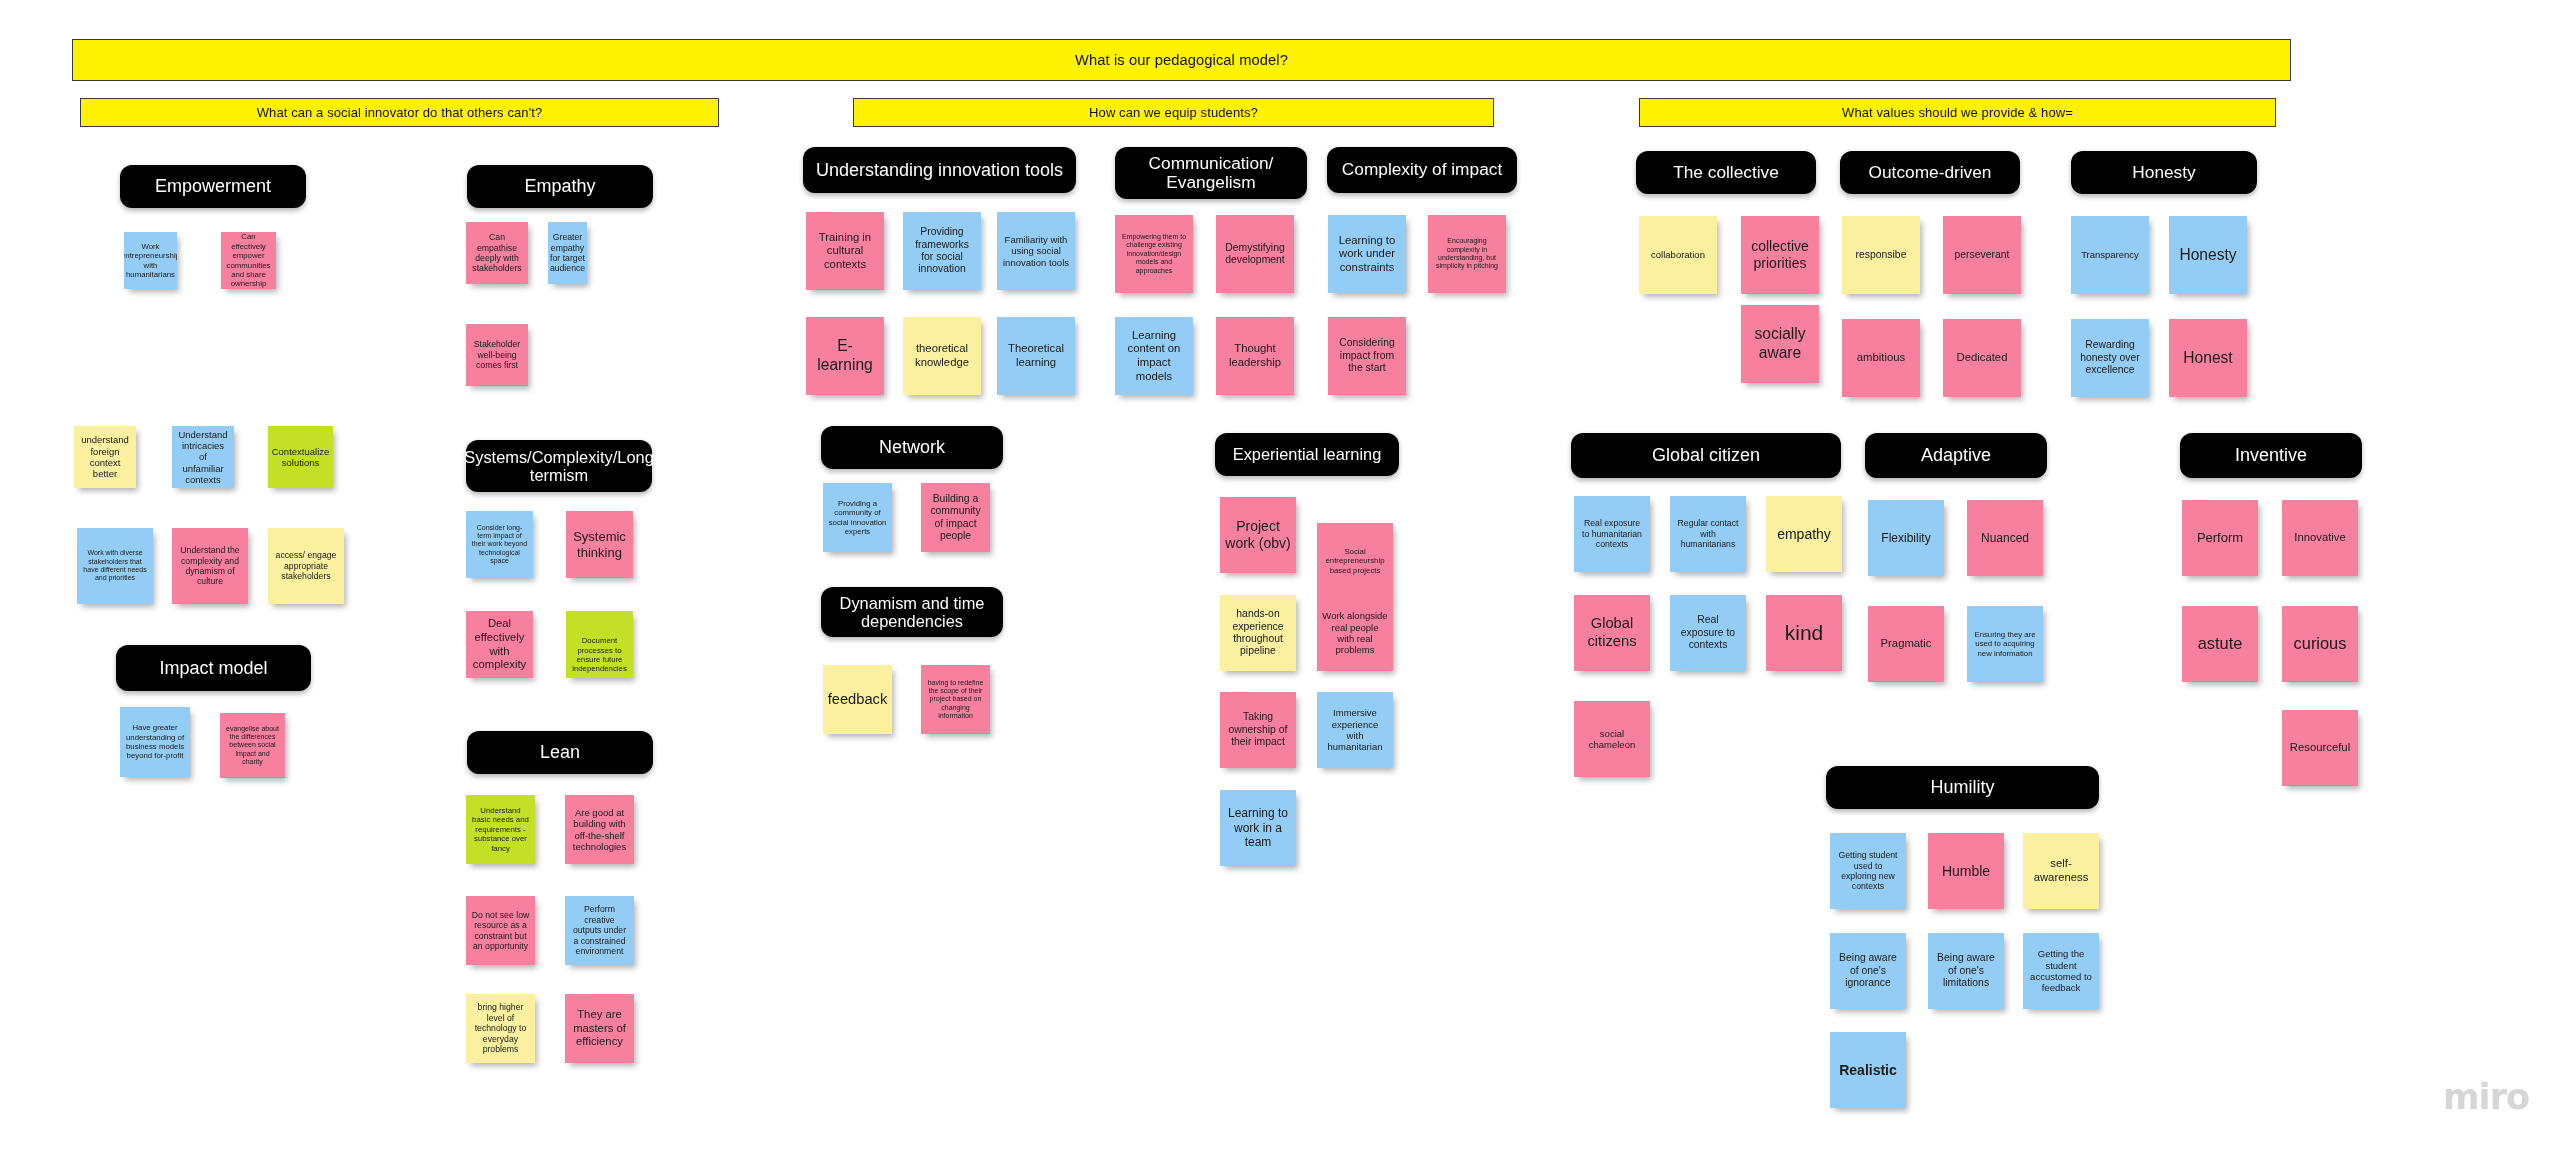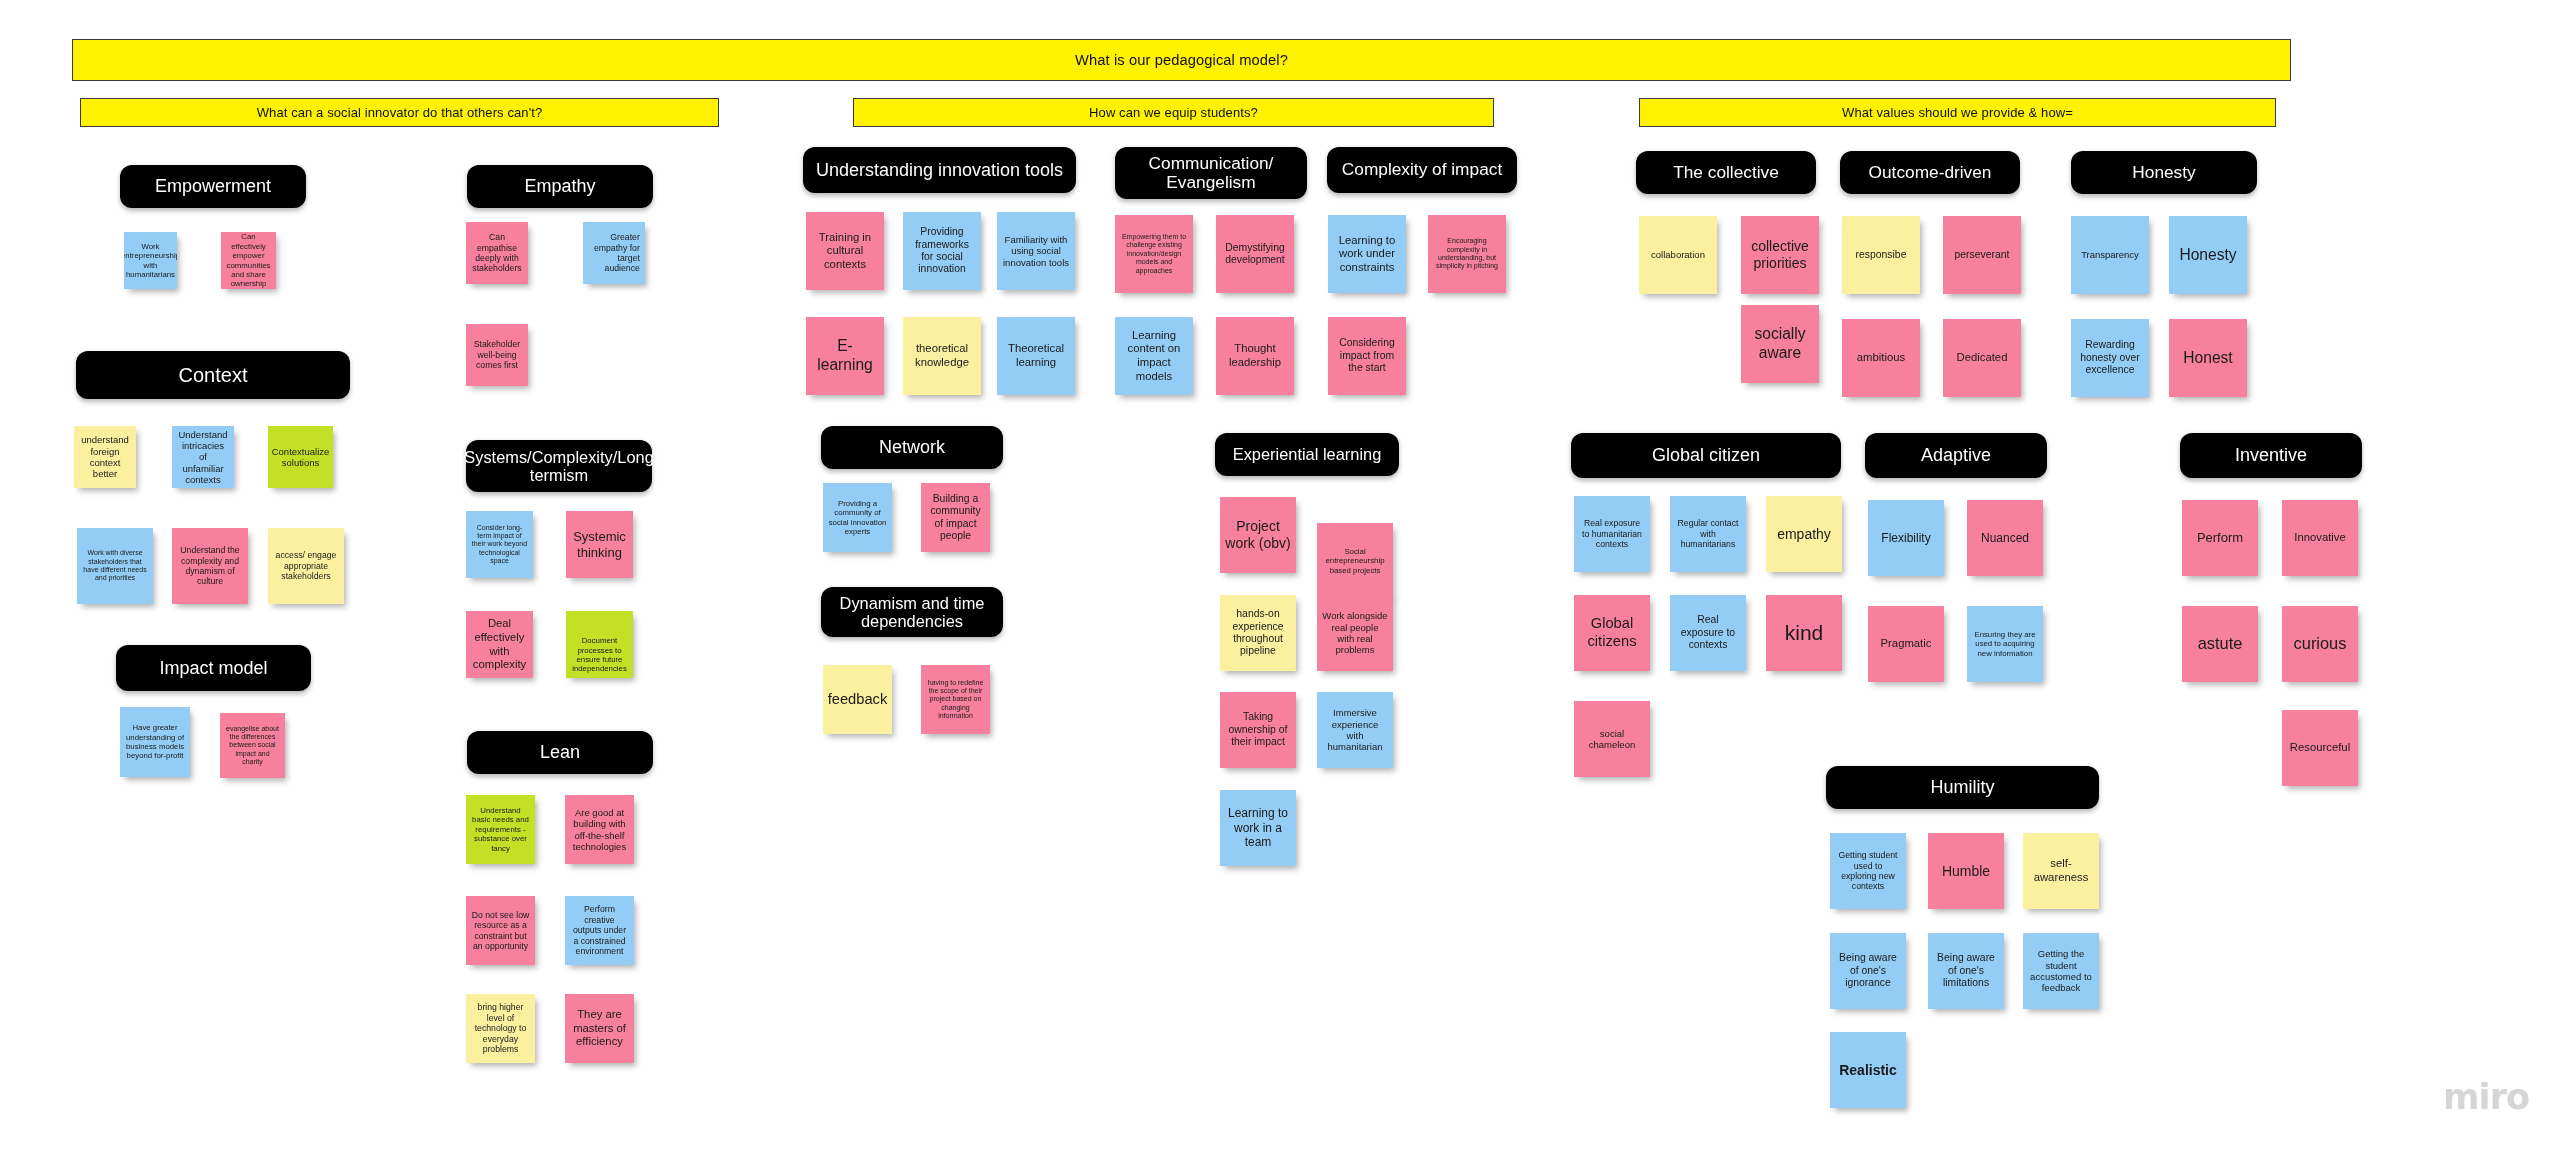--- a/index.html
+++ b/index.html
@@ -89,23 +89,20 @@
   <div class="hdr" style="left:120px; top:165px; width:186px; height:43px; font-size:18px;">
     <span>Empowerment</span>
   </div>
   <div class="note blue" style="left:124px; top:232px; width:53px; height:57px; font-size:7.8px;">
     <span>Work entrepreneurship with humanitarians</span>
   </div>
   <div class="note pink" style="left:221px; top:232px; width:55px; height:57px; font-size:7.8px;">
     <span>Can effectively empower communities and share ownership</span>
   </div>
 
-  <div class="hdr" style="left:76px; top:351px; width:274px; height:48px; font-size:20px;">
-    <span>Context</span>
-  </div>
   <div class="note yellow" style="left:74px; top:426px; width:62px; height:62px; font-size:9.5px;">
     <span>understand foreign context better</span>
   </div>
   <div class="note blue" style="left:172px; top:426px; width:62px; height:62px; font-size:9.5px;">
     <span>Understand intricacies of unfamiliar contexts</span>
   </div>
   <div class="note green" style="left:268px; top:426px; width:65px; height:62px; font-size:9.5px;">
     <span>Contextualize solutions</span>
   </div>
   <div class="note blue" style="left:77px; top:528px; width:76px; height:76px; font-size:7px;">
@@ -127,21 +124,21 @@
   <div class="note pink" style="left:220px; top:713px; width:65px; height:65px; font-size:7px;">
     <span>evangelise about the differences between social impact and charity</span>
   </div>
 
   <div class="hdr" style="left:467px; top:165px; width:186px; height:43px; font-size:18px;">
     <span>Empathy</span>
   </div>
   <div class="note pink" style="left:466px; top:222px; width:62px; height:62px; font-size:8.7px;">
     <span>Can empathise deeply with stakeholders</span>
   </div>
-  <div class="note blue" style="left:583px; top:222px; width:62px; height:62px; font-size:8.7px;text-align:right;">
+  <div class="note blue" style="left:548px; top:222px; width:39px; height:62px; font-size:8.7px;">
     <span>Greater empathy for target audience</span>
   </div>
   <div class="note pink" style="left:466px; top:324px; width:62px; height:62px; font-size:8.7px;">
     <span>Stakeholder well-being comes first</span>
   </div>
 
   <div class="hdr" style="left:466px; top:440px; width:186px; height:52px; font-size:16.4px;">
     <span>Systems/Complexity/Long termism</span>
   </div>
   <div class="note blue" style="left:466px; top:511px; width:67px; height:67px; font-size:7px;">

